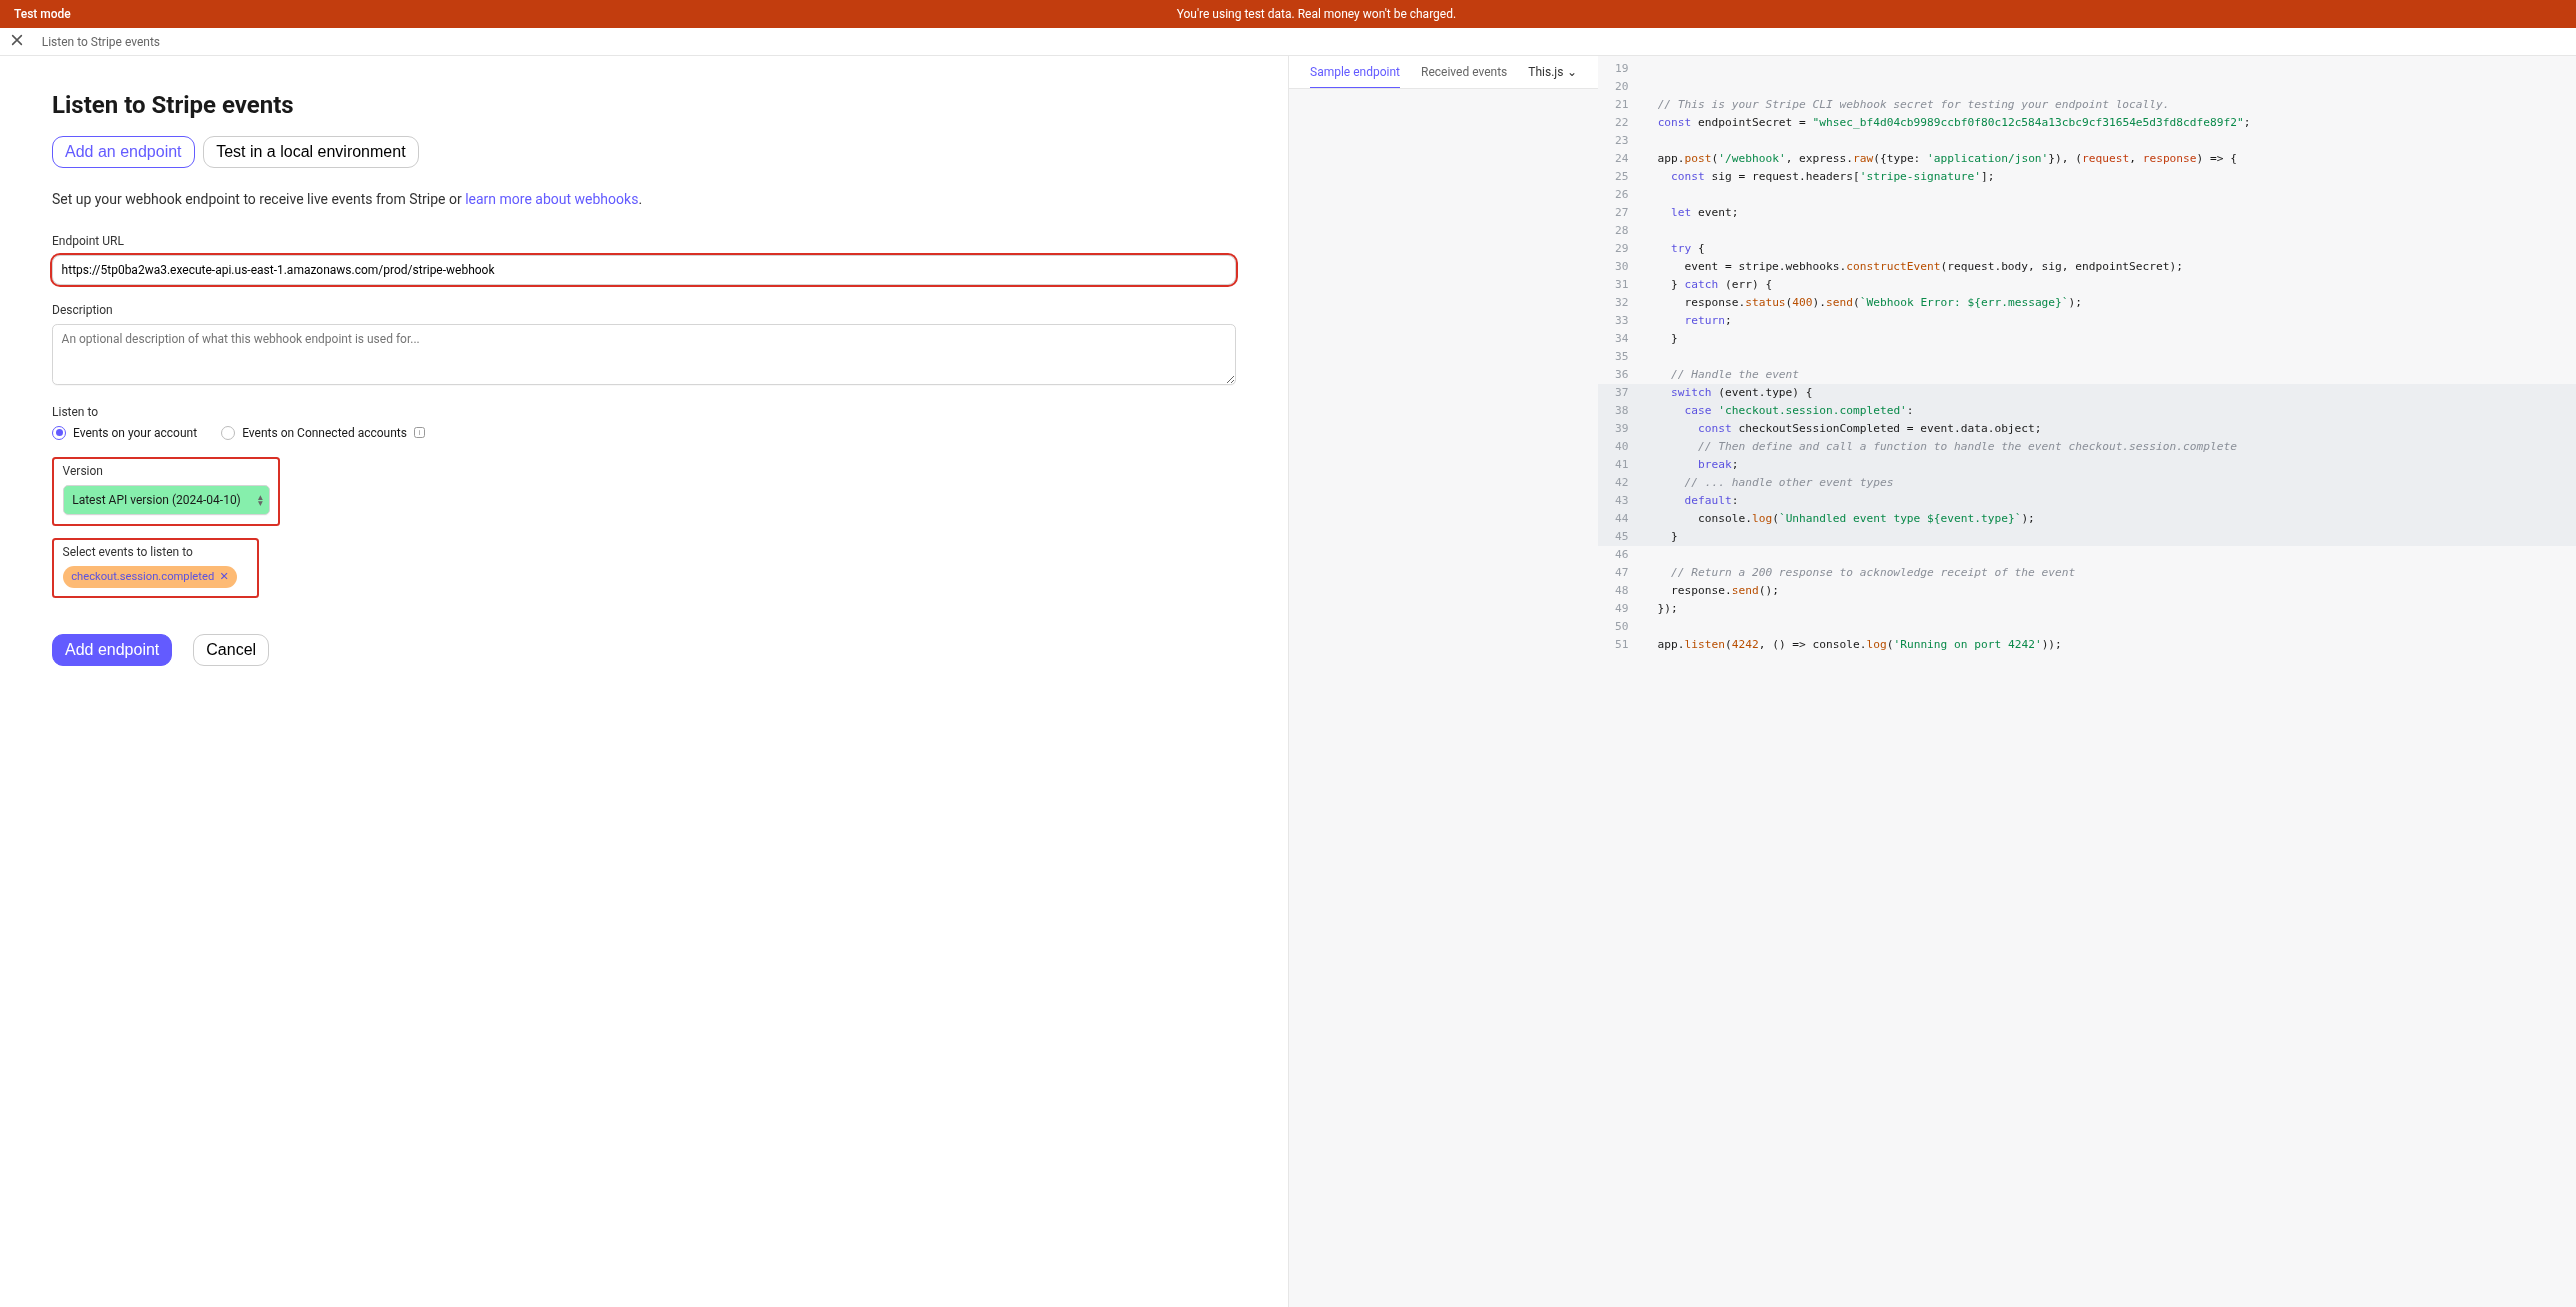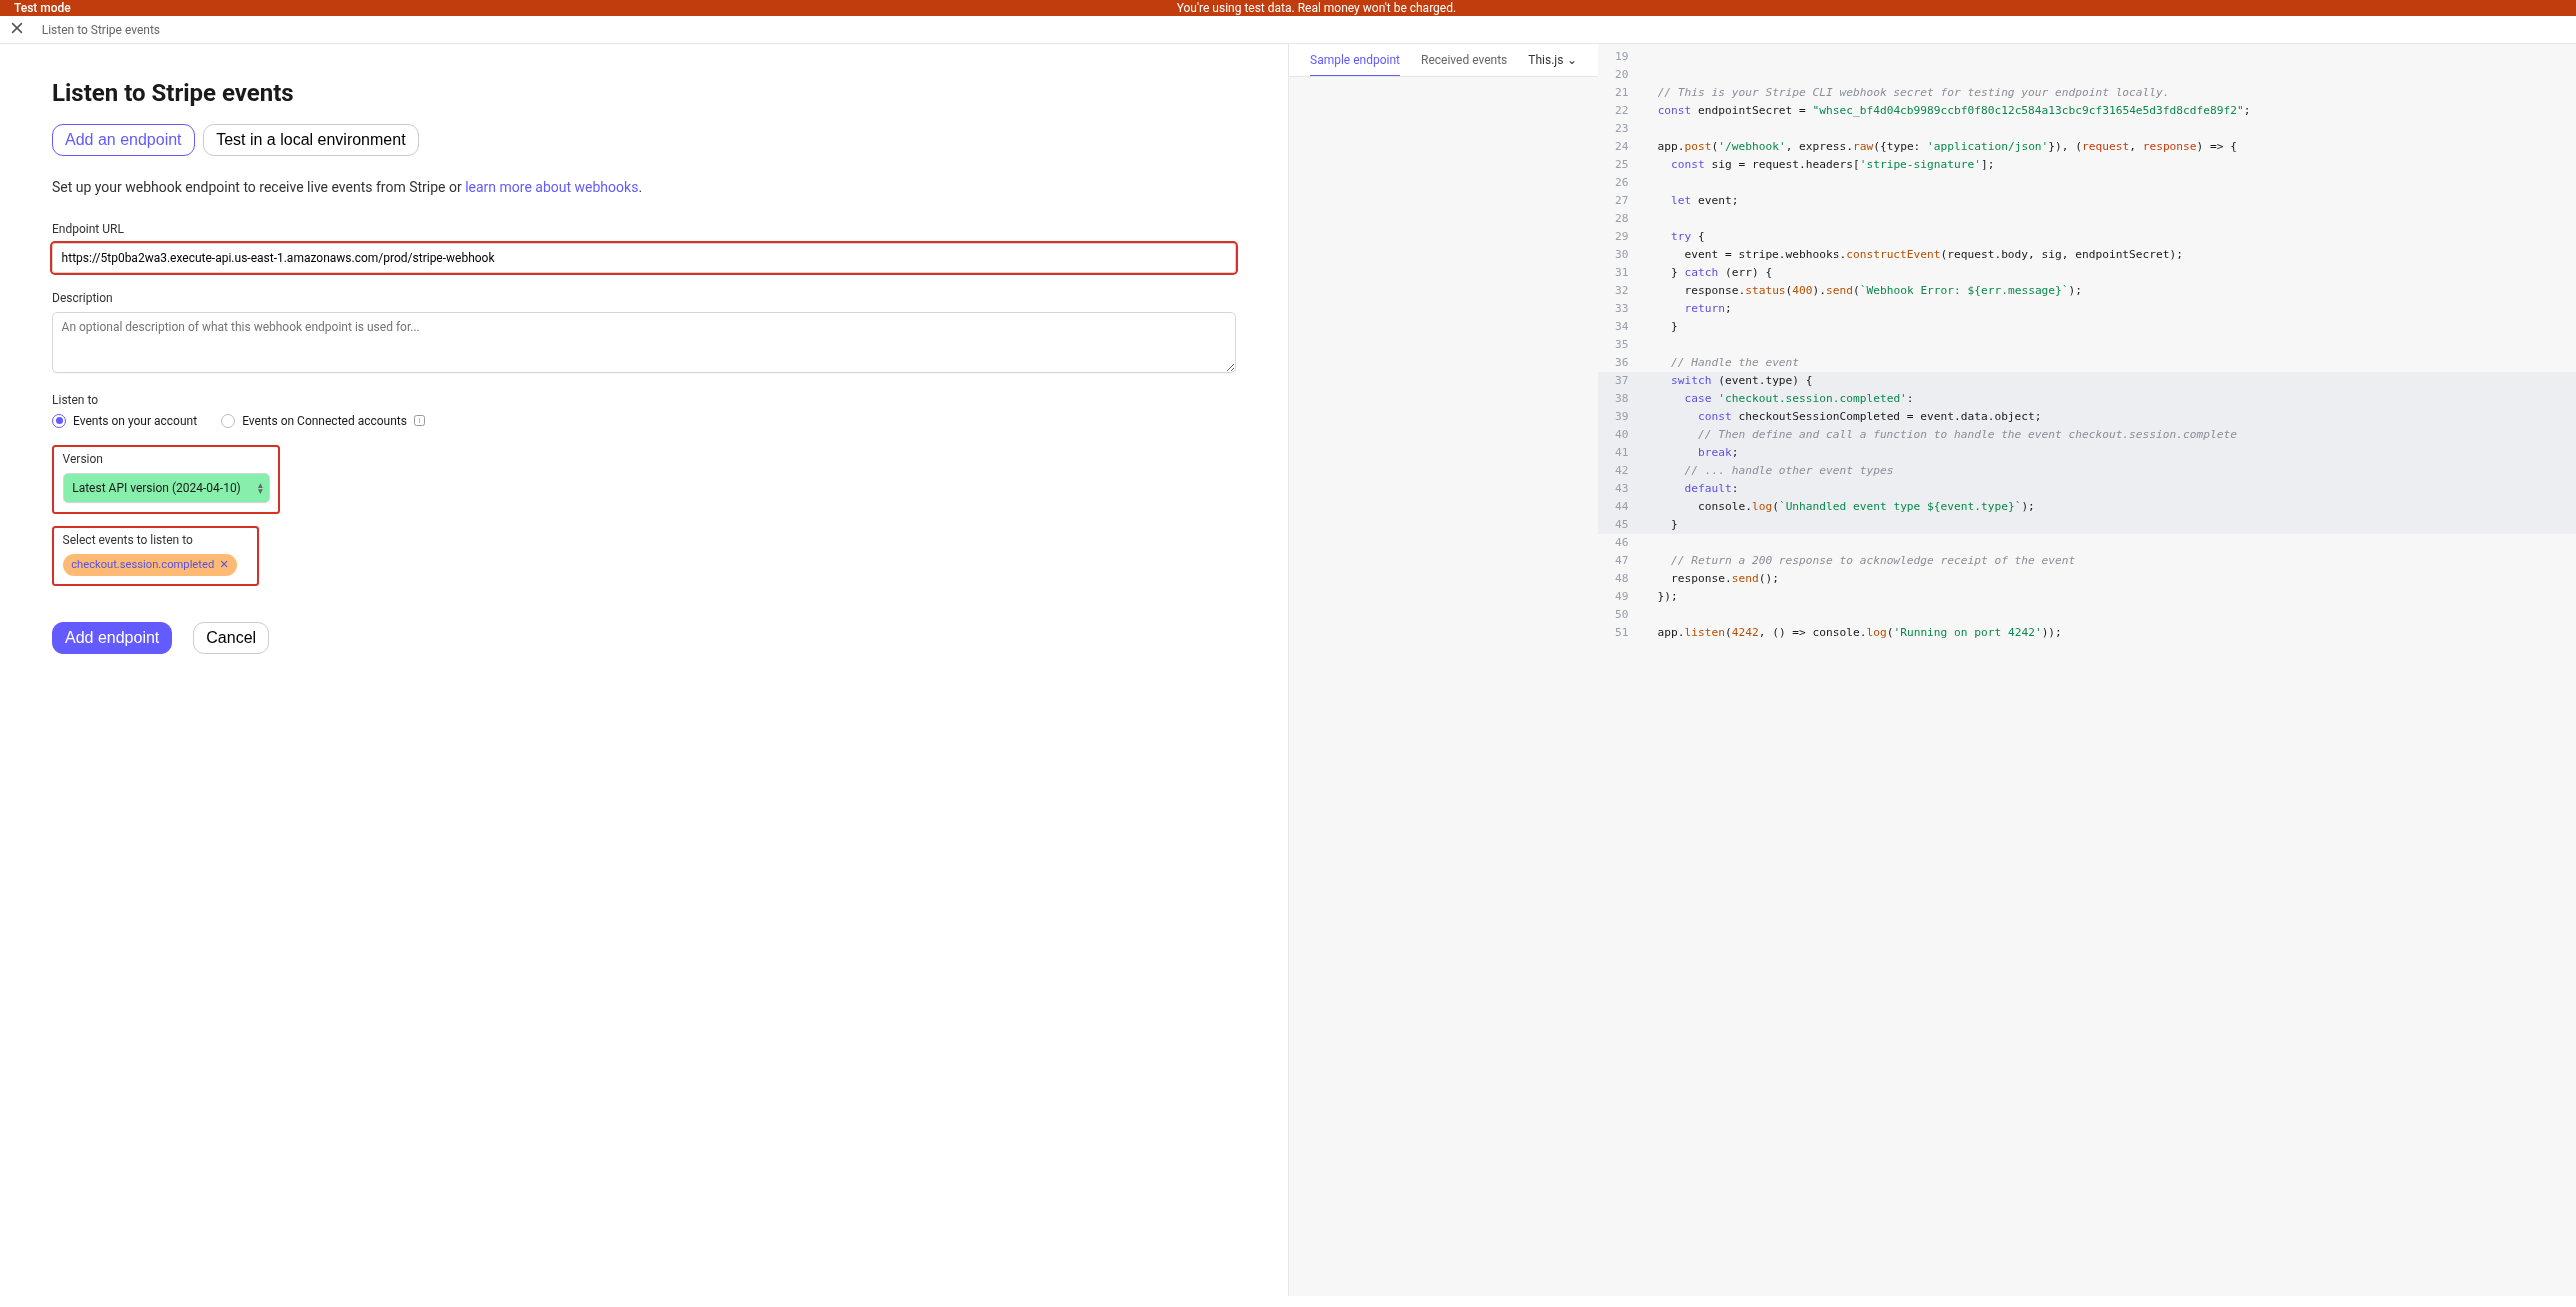--- a/index.html
+++ b/index.html
@@ -5,21 +5,21 @@
   * { box-sizing: border-box; margin: 0; padding: 0; }
   body {
     font-family: -apple-system, BlinkMacSystemFont, "Segoe UI", Roboto, sans-serif;
     font-size: 12px;
     color: #1a1a1a;
     background: #fff;
   }
   .banner {
     background: #c23d0e;
     color: #fff;
-    height: 16px;
+    height: 28px;
     display: flex;
     align-items: center;
     padding: 0 14px;
     font-size: 12px;
     font-weight: 500;
   }
   .banner-center {
     flex: 1;
     text-align: center;
     font-weight: 400;
@@ -120,21 +120,21 @@
   }
   .select-wrap { position: relative; display: inline-block; }
   .select-wrap .chevrons {
     position: absolute; right: 7px; top: 50%; transform: translateY(-50%);
     pointer-events: none; color: #666; font-size: 9.5px; line-height: 6px;
   }
   .field-group { margin-bottom: 17.3px; }
   .highlight-red {
     outline: 2.6px solid #d93025;
     outline-offset: 0.9px;
-    border-radius: 3px;
+    border-radius: 8px;
   }
   .highlight-red-box {
     border: 2.6px solid #d93025;
     border-radius: 3.5px;
     padding: 5.2px 8.6px 8.6px 8.6px;
     margin-bottom: 12px;
   }
   .radio-row {
     display: flex;
     gap: 24px;

